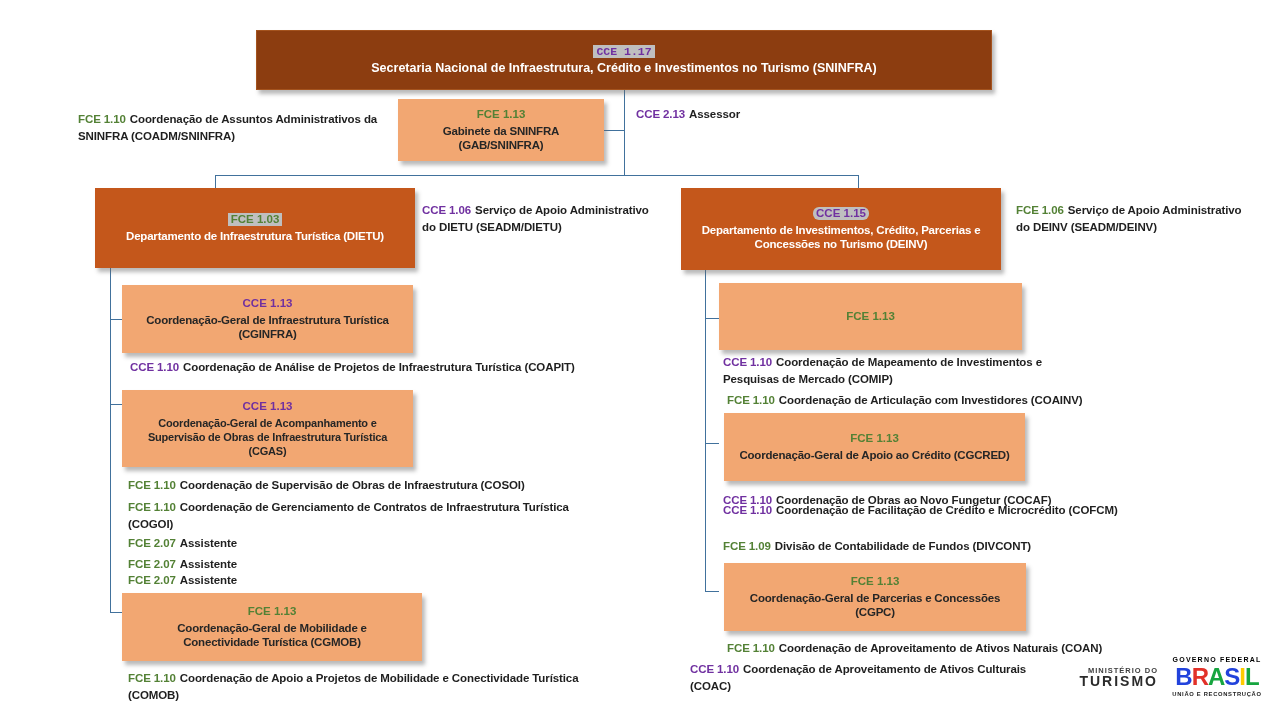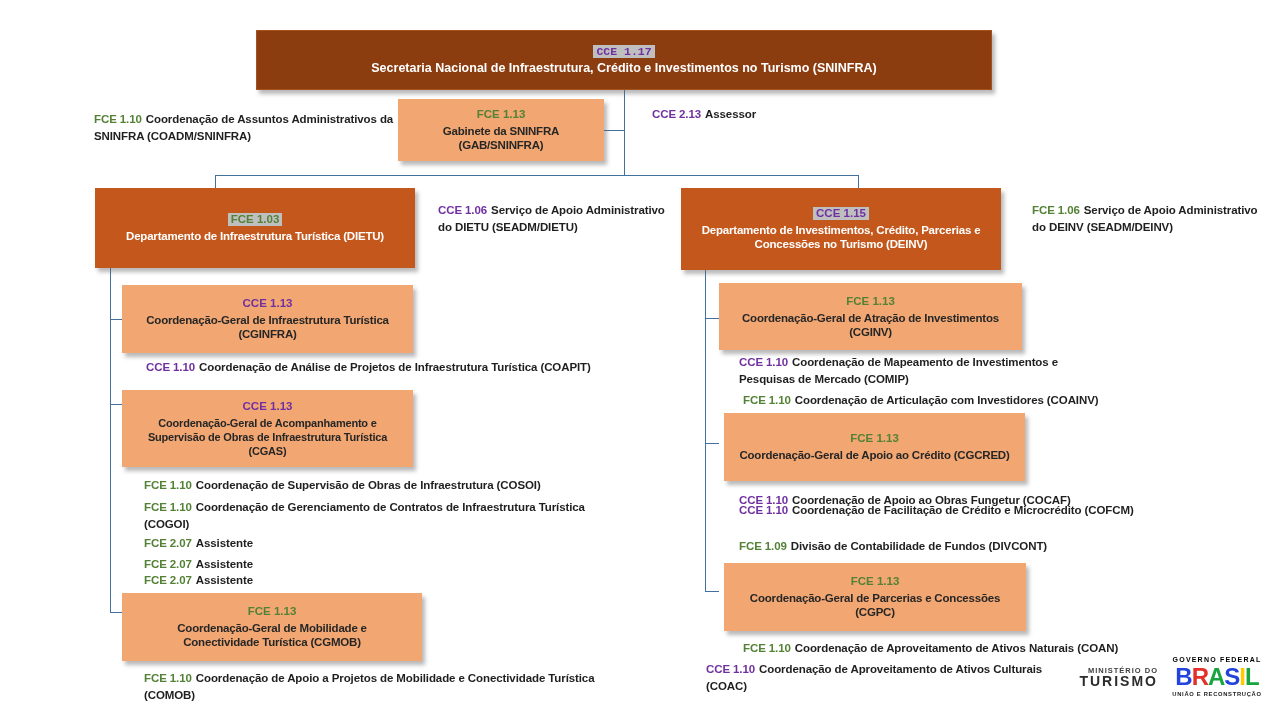--- a/index.html
+++ b/index.html
@@ -21,21 +21,21 @@
   }
   .box.sub{background:var(--sub-box,#F2A772);}
   .box.dept{background:var(--dept-box,#C4571B);}
   .box.root{background:var(--root-box,#8C3D10);border:1px solid #A4531E;}
   .code{font-weight:700;font-size:11.5px;line-height:13px;white-space:nowrap;}
   .code.hl{background:var(--code-highlight,#BFBFBF);padding:0 3px;}
   .title{font-weight:700;font-size:11.5px;line-height:14px;letter-spacing:-0.2px;color:#262626;}
   .box.dept .title,.box.root .title{color:#ffffff;}
   .box.root .title{font-size:12.5px;letter-spacing:0;}
   
-  .note{position:absolute;font-size:11.5px;font-weight:700;line-height:17px;color:#1f1f1f;letter-spacing:-0.1px;margin-left:16px;}
+  .note{position:absolute;font-size:11.5px;font-weight:700;line-height:17px;color:#1f1f1f;letter-spacing:-0.1px;}
   .note .code{margin-right:4px;}
   
   .ministry{position:absolute;left:1078px;top:666px;width:80px;text-align:right;color:#3d3d3d;}
   .ministry .m1{font-size:7.5px;font-weight:600;letter-spacing:1px;line-height:10px;}
   .ministry .m2{font-size:14px;font-weight:800;letter-spacing:2px;line-height:10px;color:#2b2b2b;}
   .govlogo{position:absolute;left:1166px;top:655px;width:102px;text-align:center;}
   .govlogo .g1{font-size:7px;font-weight:800;letter-spacing:1.2px;color:#000;line-height:9px;}
   .govlogo .word{font-size:24px;font-weight:800;letter-spacing:-1px;line-height:26px;}
   .govlogo .g2{font-size:5.8px;font-weight:700;letter-spacing:0.7px;color:#222;line-height:8px;}
 </style>
@@ -65,42 +65,41 @@
   <div class="code" style="color: rgb(83, 129, 53);">FCE 1.13</div>
   <div class="title">Gabinete da SNINFRA (GAB/SNINFRA)</div>
 </div>
 
 <div class="box dept" style="left:95px;top:188px;width:320px;height:80px">
   <div class="code hl" style="color: rgb(83, 129, 53);">FCE 1.03</div>
   <div class="title">Departamento de Infraestrutura Turística (DIETU)</div>
 </div>
 
 <div class="box dept" style="left:681px;top:188px;width:320px;height:82px">
-  <div class="code hl" style="color: rgb(112, 48, 160);">CCE 1.15</div>
+  <div class="code hl" style="color: rgb(112, 48, 160); border-radius: 6px;">CCE 1.15</div>
   <div class="title">Departamento de Investimentos, Crédito, Parcerias e Concessões no Turismo (DEINV)</div>
 </div>
 
 <div class="box sub" style="left:122px;top:285px;width:291px;height:68px">
   <div class="code" style="color: rgb(112, 48, 160);">CCE 1.13</div>
   <div class="title">Coordenação-Geral de Infraestrutura Turística (CGINFRA)</div>
 </div>
 
 <div class="box sub" style="left:122px;top:390px;width:291px;height:77px">
   <div class="code" style="color: rgb(112, 48, 160);">CCE 1.13</div>
   <div class="title" style="font-size:11px">Coordenação-Geral de Acompanhamento e Supervisão de Obras de Infraestrutura Turística (CGAS)</div>
 </div>
 
 <div class="box sub" style="left:122px;top:593px;width:300px;height:68px;padding:4px 34px">
   <div class="code" style="color: rgb(83, 129, 53);">FCE 1.13</div>
   <div class="title">Coordenação-Geral de Mobilidade e Conectividade Turística (CGMOB)</div>
 </div>
 
 <div class="box sub" style="left:719px;top:283px;width:303px;height:67px">
   <div class="code" style="color: rgb(83, 129, 53);">FCE 1.13</div>
-  <div class="title">Coordenação-Geral de Atração de Investimentos (CGINV)</div>
 </div>
 
 <div class="box sub" style="left:724px;top:413px;width:301px;height:68px">
   <div class="code" style="color: rgb(83, 129, 53);">FCE 1.13</div>
   <div class="title">Coordenação-Geral de Apoio ao Crédito (CGCRED)</div>
 </div>
 
 <div class="box sub" style="left:724px;top:563px;width:302px;height:68px">
   <div class="code" style="color: rgb(83, 129, 53);">FCE 1.13</div>
   <div class="title">Coordenação-Geral de Parcerias e Concessões (CGPC)</div>
@@ -152,21 +151,21 @@
 
 <div class="note" style="left:723px;top:354px;width:348px">
   <span class="code" style="color: rgb(112, 48, 160);">CCE 1.10</span><span>Coordenação de Mapeamento de Investimentos e Pesquisas de Mercado (COMIP)</span>
 </div>
 
 <div class="note" style="left:727px;top:392px;width:460px">
   <span class="code" style="color: rgb(83, 129, 53);">FCE 1.10</span><span>Coordenação de Articulação com Investidores (COAINV)</span>
 </div>
 
 <div class="note" style="left:723px;top:492px;width:420px">
-  <span class="code" style="color: rgb(112, 48, 160);">CCE 1.10</span><span>Coordenação de Apoio ao Obras Fungetur (COCAF)</span>
+  <span class="code" style="color: rgb(112, 48, 160);">CCE 1.10</span><span>Coordenação de Obras ao Novo Fungetur (COCAF)</span>
 </div>
 
 <div class="note" style="left:723px;top:502px;width:450px">
   <span class="code" style="color: rgb(112, 48, 160);">CCE 1.10</span><span>Coordenação de Facilitação de Crédito e Microcrédito (COFCM)</span>
 </div>
 
 <div class="note" style="left:723px;top:538px;width:430px">
   <span class="code" style="color: rgb(83, 129, 53);">FCE 1.09</span><span>Divisão de Contabilidade de Fundos (DIVCONT)</span>
 </div>
 

